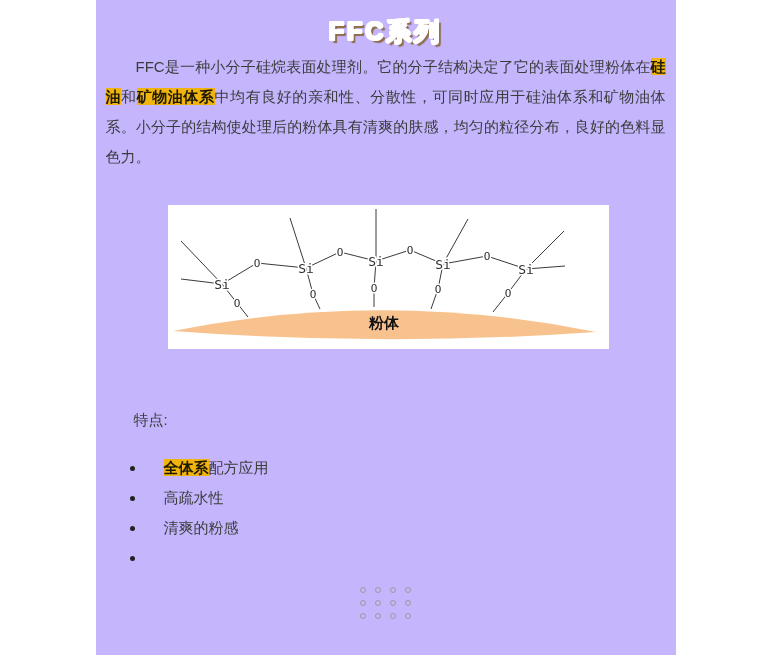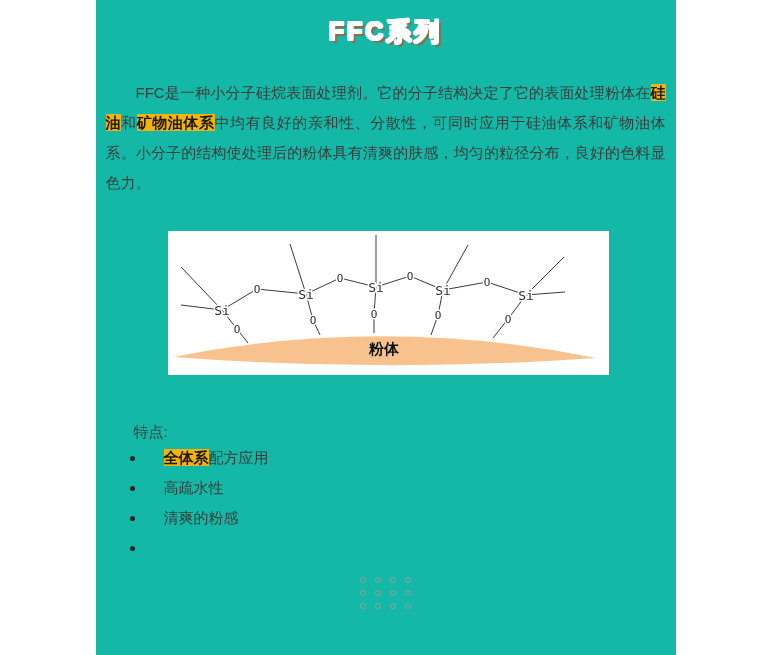--- a/index.html
+++ b/index.html
@@ -5,21 +5,21 @@
   * { margin: 0; padding: 0; box-sizing: border-box; }
   html, body {
     width: 771px; height: 655px;
     background: #ffffff;
     font-family: "Liberation Sans", "DejaVu Sans", sans-serif;
     overflow: hidden;
   }
   .content {
     width: 580px; height: 655px;
     margin: 0 auto;
-    background: #14b8a6;
+    background: #c4b5fd;
     padding: 0 10px;
     position: relative;
   }
   
   .title-wrap { padding-top: 15px; text-align: center; height: 52px; }
   .title-text {
     display: inline-block;
     font-size: 25px;
     font-weight: bold;
     letter-spacing: 3px;
@@ -30,21 +30,21 @@
     -webkit-text-fill-color: transparent;
     text-shadow:
       -1px -1px 0 #ffffff, 1px -1px 0 #ffffff,
       -1px  1px 0 #ffffff, 1px  1px 0 #ffffff,
        0   -1px 0 #ffffff, 0    1px 0 #ffffff,
       -1px  0   0 #ffffff, 1px  0   0 #ffffff,
        3px  3px 1px #8f6d48;
   }
   
   .intro {
-    margin-top: 26px;
+    margin-top: 0;
     font-size: 15px;
     line-height: 30px;
     color: #3c3c3c;
     text-align: justify;
     text-indent: 30px;
   }
   .hl {
     background: #f1b40f;
     color: #1f1a00;
     font-weight: bold;
@@ -65,26 +65,26 @@
   }
   .si-label { font-size: 13px; }
   .o-label  { font-size: 11px; }
   .powder-label {
     font-size: 15px;
     font-weight: bold;
     fill: #111111;
   }
   
   .features-heading {
-    margin: 46px 0 0 28px;
+    margin: 60px 0 0 28px;
     font-size: 15px;
     line-height: 22px;
     color: #3c3c3c;
   }
-  .features-list { list-style: none; margin-top: 0; }
+  .features-list { list-style: none; margin-top: 22px; }
   .features-list li {
     position: relative;
     font-size: 15px;
     line-height: 30px;
     color: #3c3c3c;
     padding-left: 58px;
   }
   .bullet {
     position: absolute;
     left: 24px; top: 13px;

